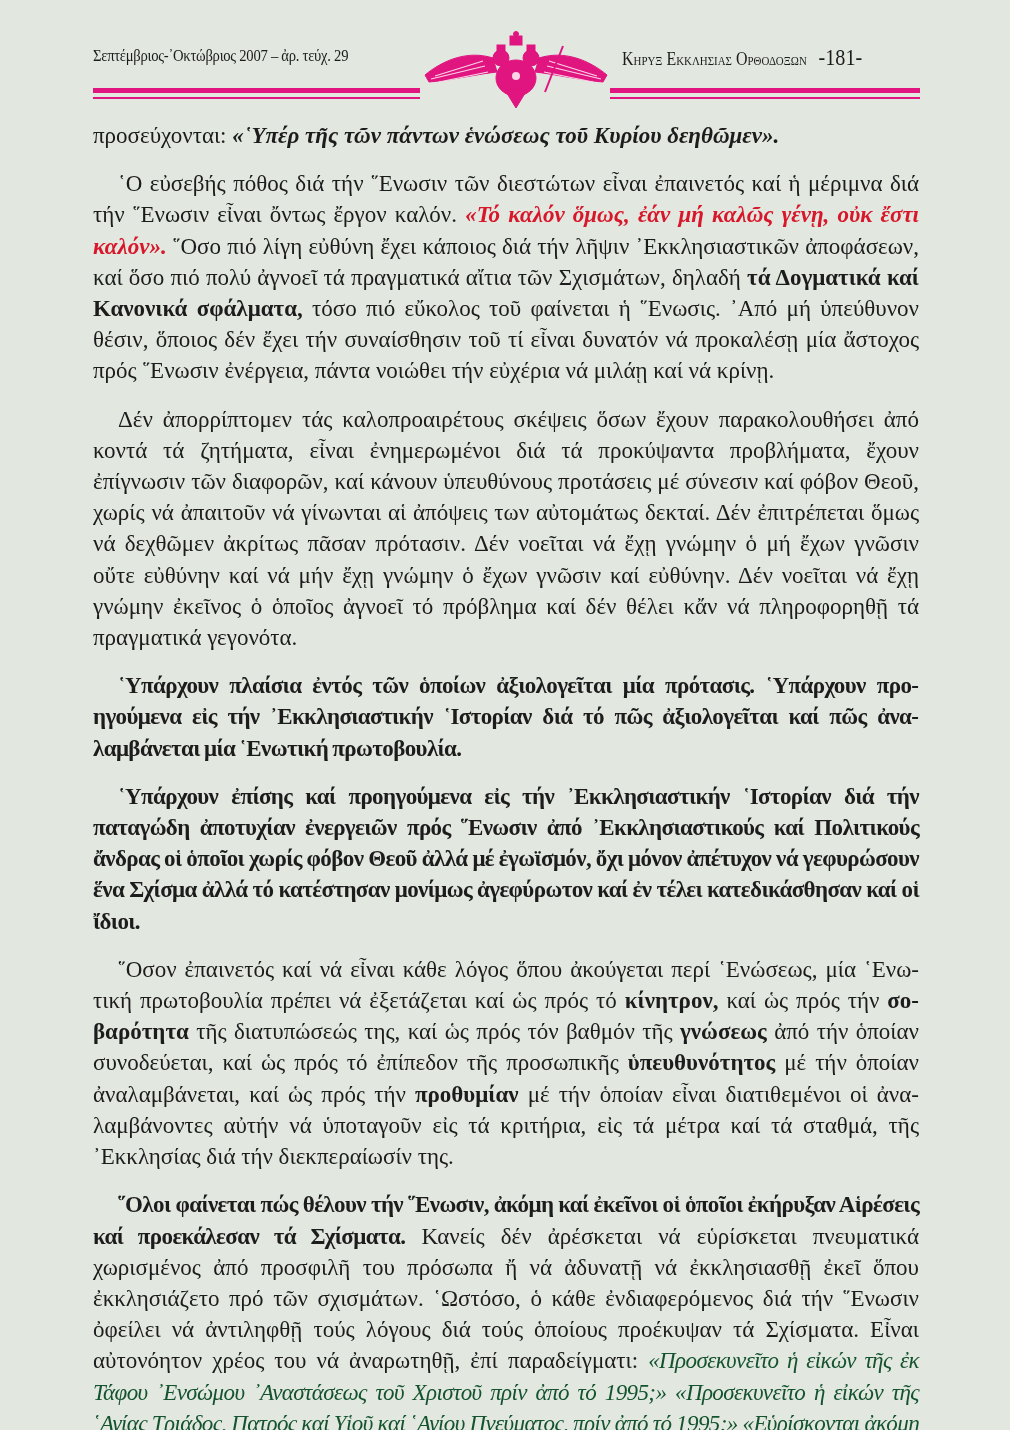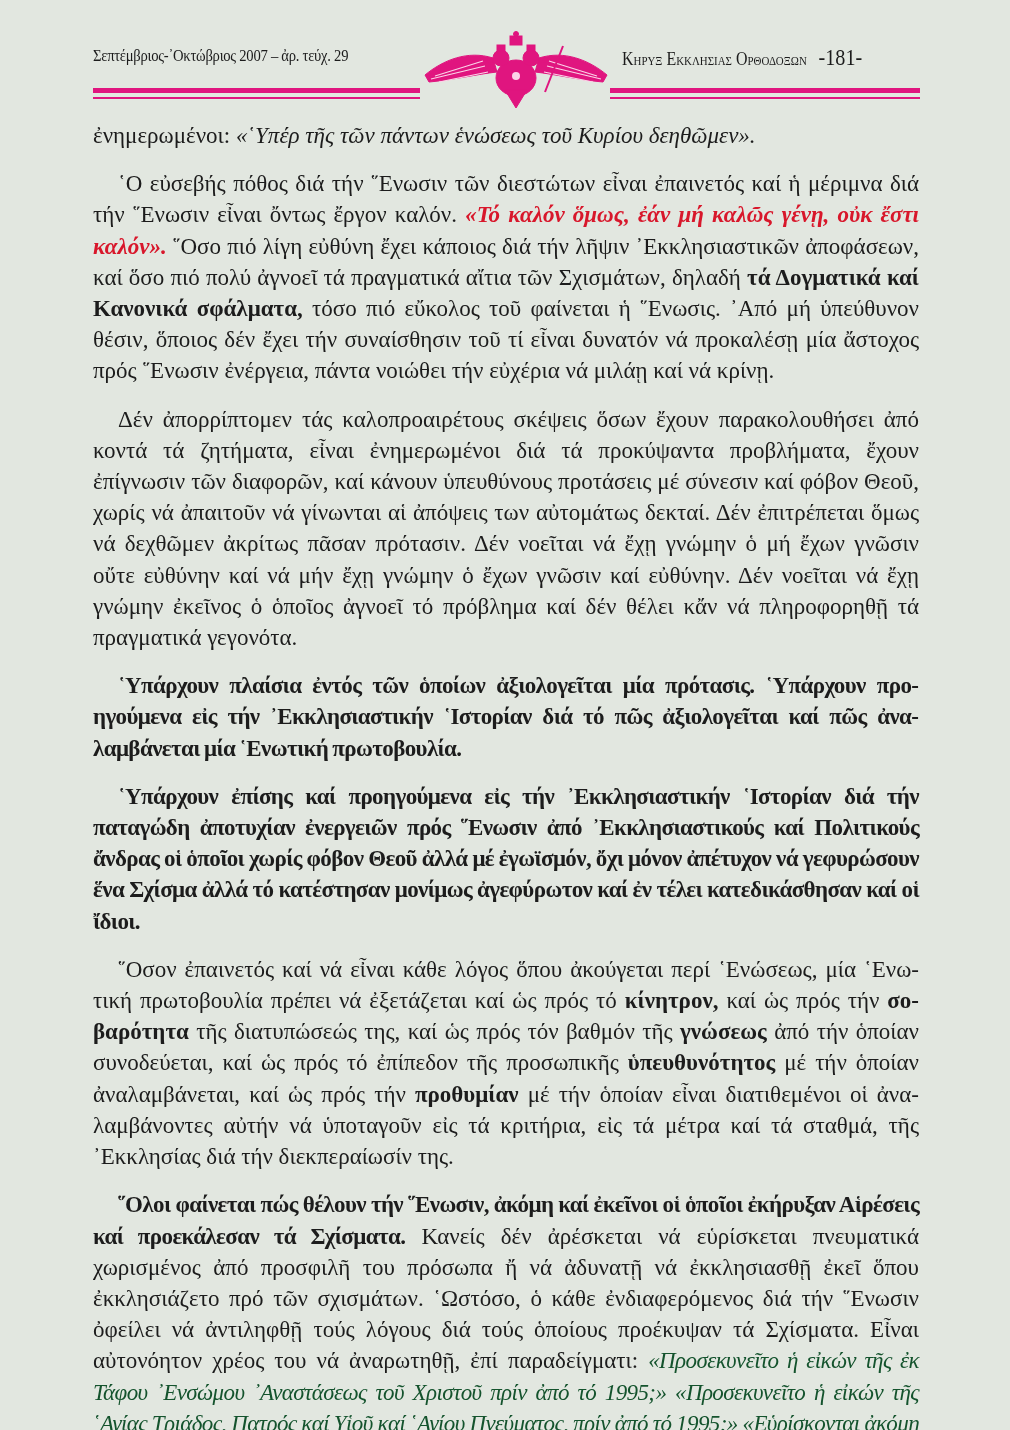--- a/index.html
+++ b/index.html
@@ -37,21 +37,21 @@
   .content p {
     margin: 0;
     font-size: 23px;
     line-height: 31.2px;
     text-align: justify;
     hyphens: manual;
     transform: scaleX(1);
   }
   .content p.indent { text-indent: 25px; margin-top: 17px; }
   .b { font-weight: bold; }
-  .bi { font-weight: normal; font-style: italic; }
+  .bi { font-weight: bold; font-style: italic; }
   .red { color: #d8172b; font-weight: bold; font-style: italic; }
   .brown { color: #14532d; font-weight: normal; font-style: italic; }
   .narrow { letter-spacing: -0.6px; word-spacing: -1px; }
 </style>
 </head>
 <body>
 
 <div class="header">
   <div class="hdr-left">Σεπτέμβριος-᾿Οκτώβριος 2007 – ἀρ. τεύχ. 29</div>
 
@@ -86,21 +86,21 @@
       <circle cx="103" cy="46" r="4" fill="#fbd3e7" stroke="none"></circle>
     </g>
   </svg>
 
   <div class="hdr-right">
     <span>Κηρυξ Εκκλησιας Ορθοδοξων</span><span class="pg">-181-</span>
   </div>
 </div>
 
 <div class="content">
-  <p><span>ἐνημερωμένοι: </span><span class="bi">«῾Υπέρ τῆς τῶν πάντων ἑνώσεως τοῦ Κυρίου δεηθῶμεν».</span></p>
+  <p><span>προσεύχονται: </span><span class="bi">«῾Υπέρ τῆς τῶν πάντων ἑνώσεως τοῦ Κυρίου δεηθῶμεν».</span></p>
 
   <p class="indent"><span>῾Ο εὐσεβής πόθος διά τήν ῞Ενωσιν τῶν διεστώτων εἶναι ἐπαινετός καί ἡ μέριμνα διά τήν ῞Ενωσιν εἶναι ὄντως ἔργον καλόν. </span><span class="red">«Τό καλόν ὅμως, ἐάν μή καλῶς γένῃ, οὐκ ἔστι καλόν».</span><span> ῞Οσο πιό λίγη εὐθύνη ἔχει κάποιος διά τήν λῆψιν ᾿Εκκλησιαστικῶν ἀπο­φάσεων, καί ὅσο πιό πολύ ἀγνοεῖ τά πραγματικά αἴτια τῶν Σχισμάτων, δηλαδή </span><span class="b">τά Δογ­ματικά καί Κανονικά σφάλματα,</span><span> τόσο πιό εὔκολος τοῦ φαίνεται ἡ ῞Ενωσις. ᾿Από μή ὑπεύθυνον θέσιν, ὅποιος δέν ἔχει τήν συναίσθησιν τοῦ τί εἶναι δυνατόν νά προκαλέσῃ μία ἄστοχος πρός ῞Ενωσιν ἐνέργεια, πάντα νοιώθει τήν εὐχέρια νά μιλάῃ καί νά κρίνῃ.</span></p>
 
   <p class="indent">Δέν ἀπορρίπτομεν τάς καλοπροαιρέτους σκέψεις ὅσων ἔχουν παρακολουθήσει ἀπό κοντά τά ζητήματα, εἶναι ἐνημερωμένοι διά τά προκύψαντα προβλήματα, ἔχουν ἐπίγνωσιν τῶν διαφορῶν, καί κάνουν ὑπευθύνους προτάσεις μέ σύνεσιν καί φόβον Θεοῦ, χωρίς νά ἀπαιτοῦν νά γίνωνται αἱ ἀπόψεις των αὐτομάτως δεκταί. Δέν ἐπι­τρέπεται ὅμως νά δεχθῶμεν ἀκρίτως πᾶσαν πρότασιν. Δέν νοεῖται νά ἔχῃ γνώμην ὁ μή ἔχων γνῶσιν οὔτε εὐθύνην καί νά μήν ἔχῃ γνώμην ὁ ἔχων γνῶσιν καί εὐθύνην. Δέν νοεῖται νά ἔχῃ γνώμην ἐκεῖνος ὁ ὁποῖος ἀγνοεῖ τό πρόβλημα καί δέν θέλει κἄν νά πληροφορηθῇ τά πραγματικά γεγονότα.</p>
 
   <p class="indent b narrow">῾Υπάρχουν πλαίσια ἐντός τῶν ὁποίων ἀξιολογεῖται μία πρότασις. ῾Υπάρχουν προ­ηγούμενα εἰς τήν ᾿Εκκλησιαστικήν ῾Ιστορίαν διά τό πῶς ἀξιολογεῖται καί πῶς ἀνα­λαμβάνεται μία ῾Ενωτική πρωτοβουλία.</p>
 
   <p class="indent b narrow">῾Υπάρχουν ἐπίσης καί προηγούμενα εἰς τήν ᾿Εκκλησιαστικήν ῾Ιστορίαν διά τήν παταγώδη ἀποτυχίαν ἐνεργειῶν πρός ῞Ενωσιν ἀπό ᾿Εκκλησιαστικούς καί Πολιτικούς ἄνδρας οἱ ὁποῖοι χωρίς φόβον Θεοῦ ἀλλά μέ ἐγωϊσμόν, ὄχι μόνον ἀπέτυχον νά γε­φυρώσουν ἕνα Σχίσμα ἀλλά τό κατέστησαν μονίμως ἀγεφύρωτον καί ἐν τέλει κατε­δικάσθησαν καί οἱ ἴδιοι.</p>
 
   <p class="indent"><span>῞Οσον ἐπαινετός καί νά εἶναι κάθε λόγος ὅπου ἀκούγεται περί ῾Ενώσεως, μία ῾Ενω­τική πρωτοβουλία πρέπει νά ἐξετάζεται καί ὡς πρός τό </span><span class="b">κίνητρον,</span><span> καί ὡς πρός τήν </span><span class="b">σο­βαρότητα</span><span> τῆς διατυπώσεώς της, καί ὡς πρός τόν βαθμόν τῆς </span><span class="b">γνώσεως</span><span> ἀπό τήν ὁποίαν συνοδεύεται, καί ὡς πρός τό ἐπίπεδον τῆς προσωπικῆς </span><span class="b">ὑπευθυνότητος</span><span> μέ τήν ὁποίαν ἀναλαμβάνεται, καί ὡς πρός τήν </span><span class="b">προθυμίαν</span><span> μέ τήν ὁποίαν εἶναι διατιθεμένοι οἱ ἀνα­λαμβάνοντες αὐτήν νά ὑποταγοῦν εἰς τά κριτήρια, εἰς τά μέτρα καί τά σταθμά, τῆς ᾿Εκκλησίας διά τήν διεκπεραίωσίν της.</span></p>

